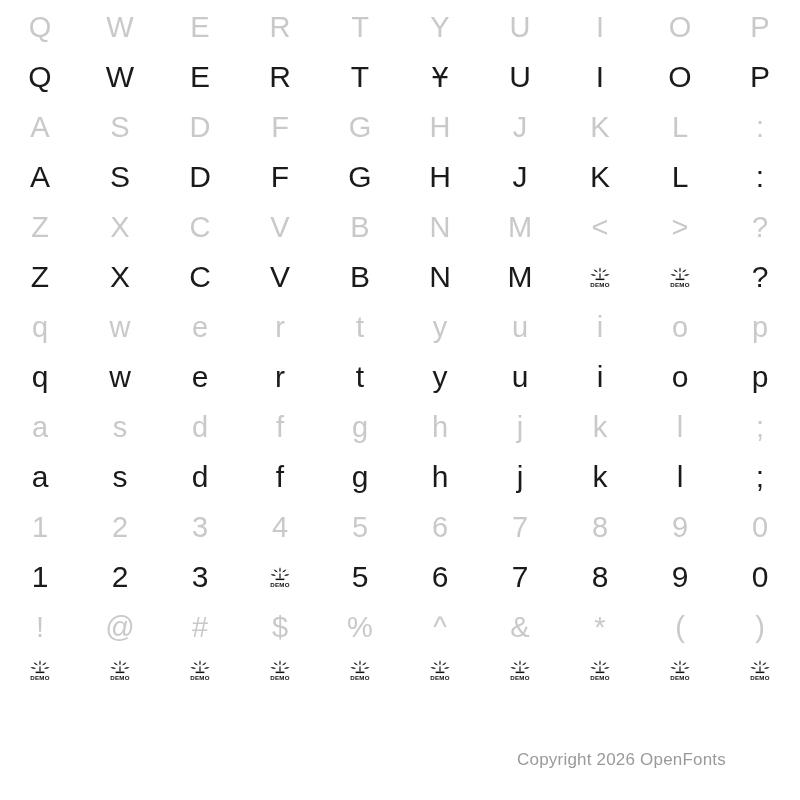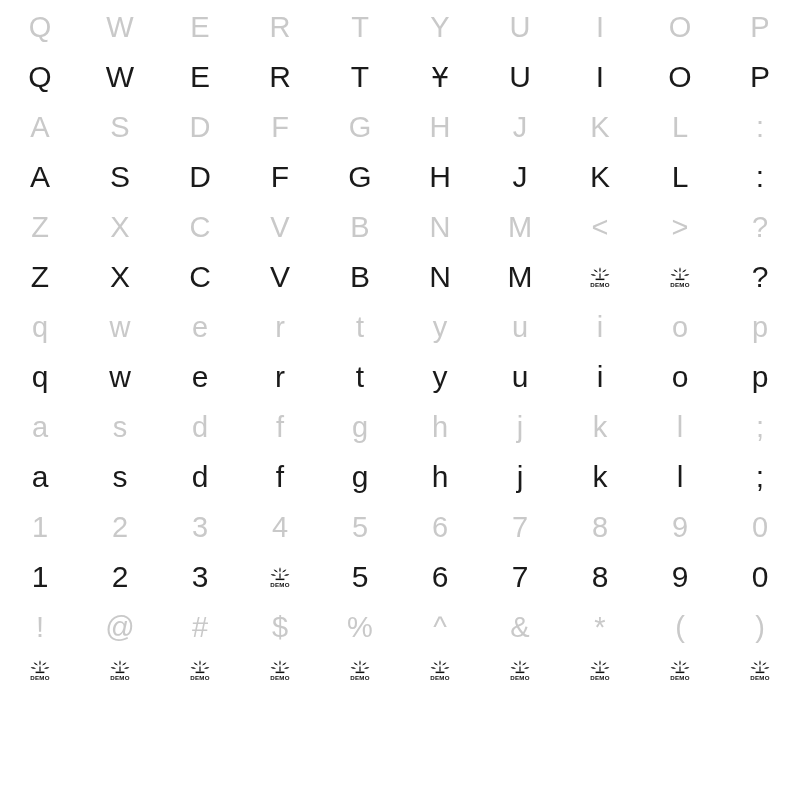--- a/index.html
+++ b/index.html
@@ -460,13 +460,14 @@
               <path d="M22.4 10.4c-1.5 1.2-3.5 1.6-5.4 1.1 1.5-1.2 3.5-1.6 5.4-1.1z"></path>
               <path d="M12.4 9.4h1.2v5.2h-1.2z"></path>
               <path d="M8.6 14.6h8.8v1.5H8.6z"></path>
             </g>
             <text x="13" y="23.4" class="ink" text-anchor="middle" font-family="Liberation Sans, sans-serif" font-size="6.2" font-weight="bold" letter-spacing="0.2">DEMO</text>
           </svg>
         </span>
       </div>
     </div>
 
+  <div class="copyright">Copyright 2026 OpenFonts</div>
 </div>
 
 </body></html>

